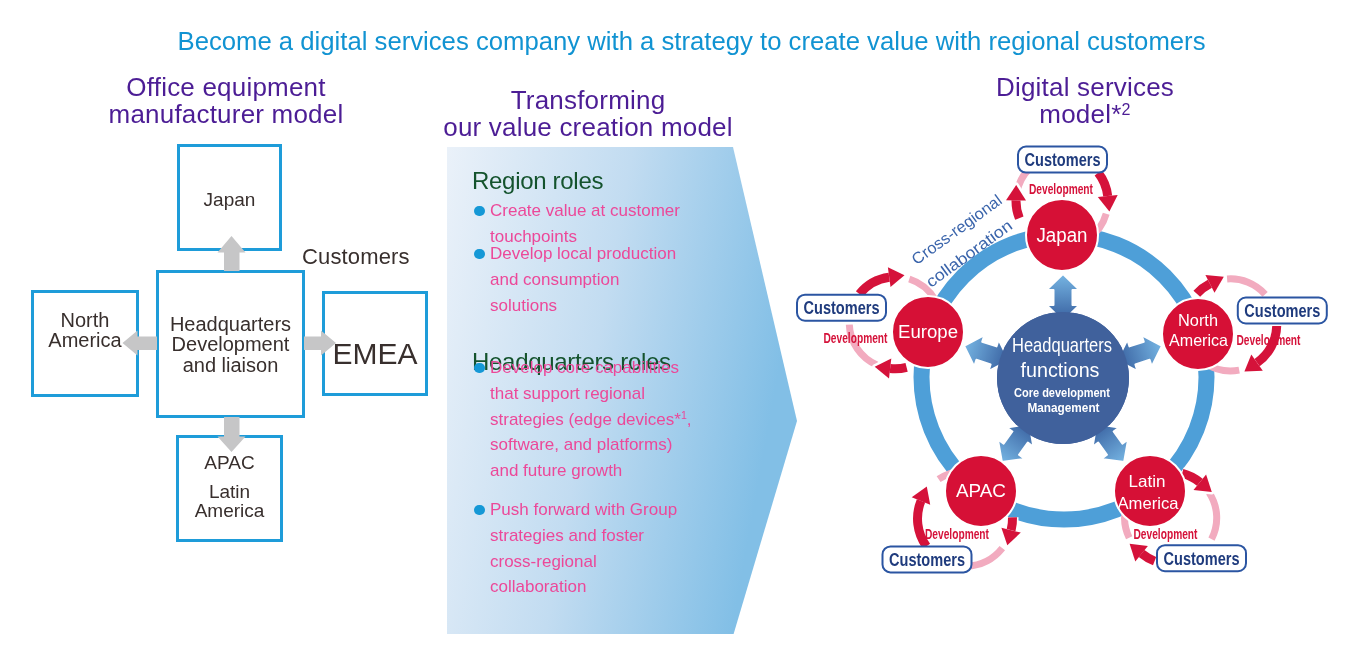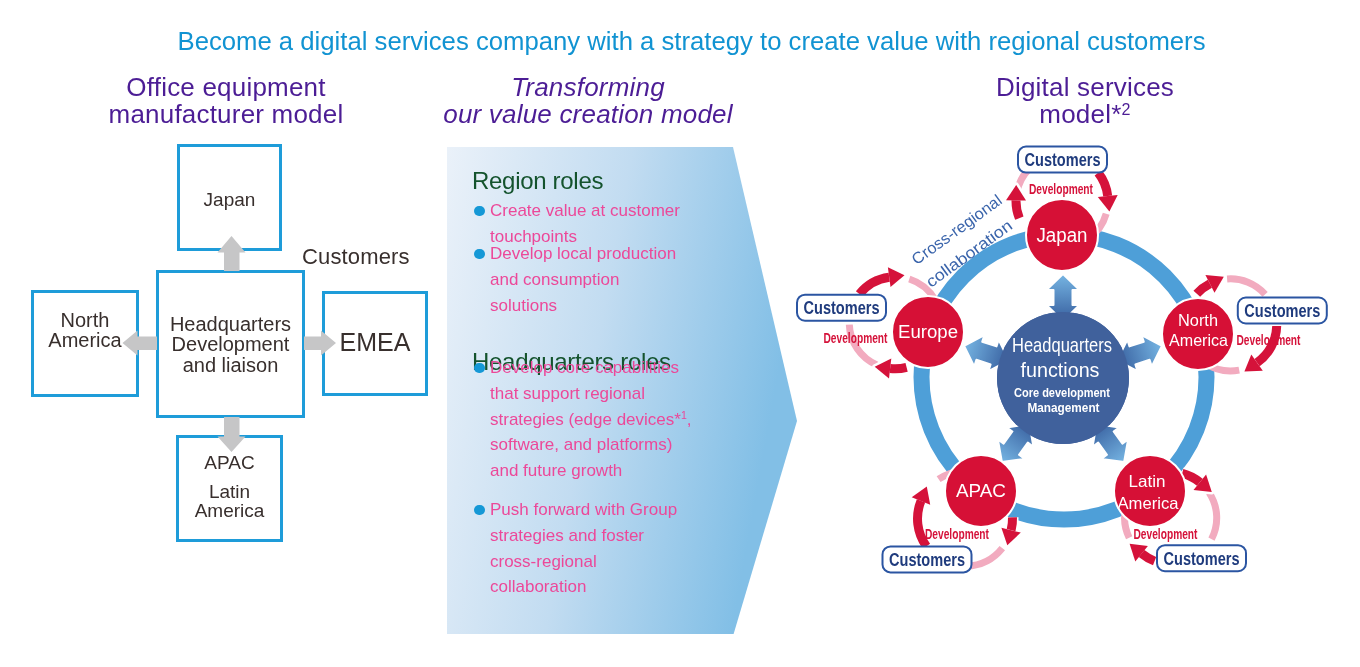--- a/index.html
+++ b/index.html
@@ -144,27 +144,27 @@
     <rect x="1157.0" y="545.2" width="89" height="26" rx="8" fill="#fff" stroke="#2b55a2" stroke-width="2"></rect>
     <text x="1201.5" y="564.7" text-anchor="middle" font-size="18" font-weight="bold" fill="#1f3b7d" textLength="76" lengthAdjust="spacingAndGlyphs">Customers</text>
 <text x="1061.0" y="194.0" text-anchor="middle" font-size="14" font-weight="bold" fill="#d5123a" textLength="64" lengthAdjust="spacingAndGlyphs">Development</text>
     <text x="855.5" y="343.0" text-anchor="middle" font-size="14" font-weight="bold" fill="#d5123a" textLength="64" lengthAdjust="spacingAndGlyphs">Development</text>
     <text x="1268.5" y="344.5" text-anchor="middle" font-size="14" font-weight="bold" fill="#d5123a" textLength="64" lengthAdjust="spacingAndGlyphs">Development</text>
     <text x="957.0" y="538.5" text-anchor="middle" font-size="14" font-weight="bold" fill="#d5123a" textLength="64" lengthAdjust="spacingAndGlyphs">Development</text>
     <text x="1165.5" y="538.5" text-anchor="middle" font-size="14" font-weight="bold" fill="#d5123a" textLength="64" lengthAdjust="spacingAndGlyphs">Development</text>
 </svg>
 <div class="abs title">Become a digital services company with a strategy to create value with regional customers</div>
 <div class="abs hd" style="left:76px;top:74px;width:300px;">Office equipment<br>manufacturer model</div>
-<div class="abs hd" style="left:438px;top:74px;width:300px;font-style:italic;">Transforming<br>our value creation model</div>
+<div class="abs hd" style="left:438px;top:87px;width:300px;">Transforming<br>our value creation model</div>
 <div class="abs hd" style="left:935px;top:74px;width:300px;">Digital services<br>model*<sup>2</sup></div>
 
 <div class="abs boxlab" style="left:178px;top:189.5px;width:103px;font-size:19px;line-height:19px;">Japan</div>
 <div class="abs boxlab" style="left:31px;top:310px;width:108px;font-size:20px;line-height:20.3px;">North<br>America</div>
 <div class="abs boxlab" style="left:156px;top:314px;width:149px;font-size:20px;line-height:20.4px;">Headquarters<br>Development<br>and liaison</div>
-<div class="abs boxlab" style="left:322px;top:331px;width:106px;font-size:25px;line-height:23px;">EMEA</div>
+<div class="abs boxlab" style="left:322px;top:342px;width:106px;font-size:30px;line-height:23px;">EMEA</div>
 <div class="abs boxlab" style="left:176px;top:453px;width:107px;font-size:19px;line-height:19px;">APAC<div style="margin-top:10px;">Latin<br>America</div></div>
 <div class="abs boxlab" style="left:302px;top:244px;font-size:22px;letter-spacing:0.15px;">Customers</div>
 
 <div class="ph" style="top:168.4px;">Region roles</div>
 <div class="pt" style="top:198.4px;"><span class="b"></span>Create value at customer<br>touchpoints</div>
 <div class="pt" style="top:241px;"><span class="b"></span>Develop local production<br>and consumption<br>solutions</div>
 <div class="ph" style="top:349px;">Headquarters roles</div>
 <div class="pt" style="top:355px;"><span class="b"></span>Develop core capabilities<br>that support regional<br>strategies (edge devices*<sup>1</sup>,<br>software, and platforms)<br>and future growth</div>
 <div class="pt" style="top:497px;"><span class="b"></span>Push forward with Group<br>strategies and foster<br>cross-regional<br>collaboration</div>
 </body></html>

